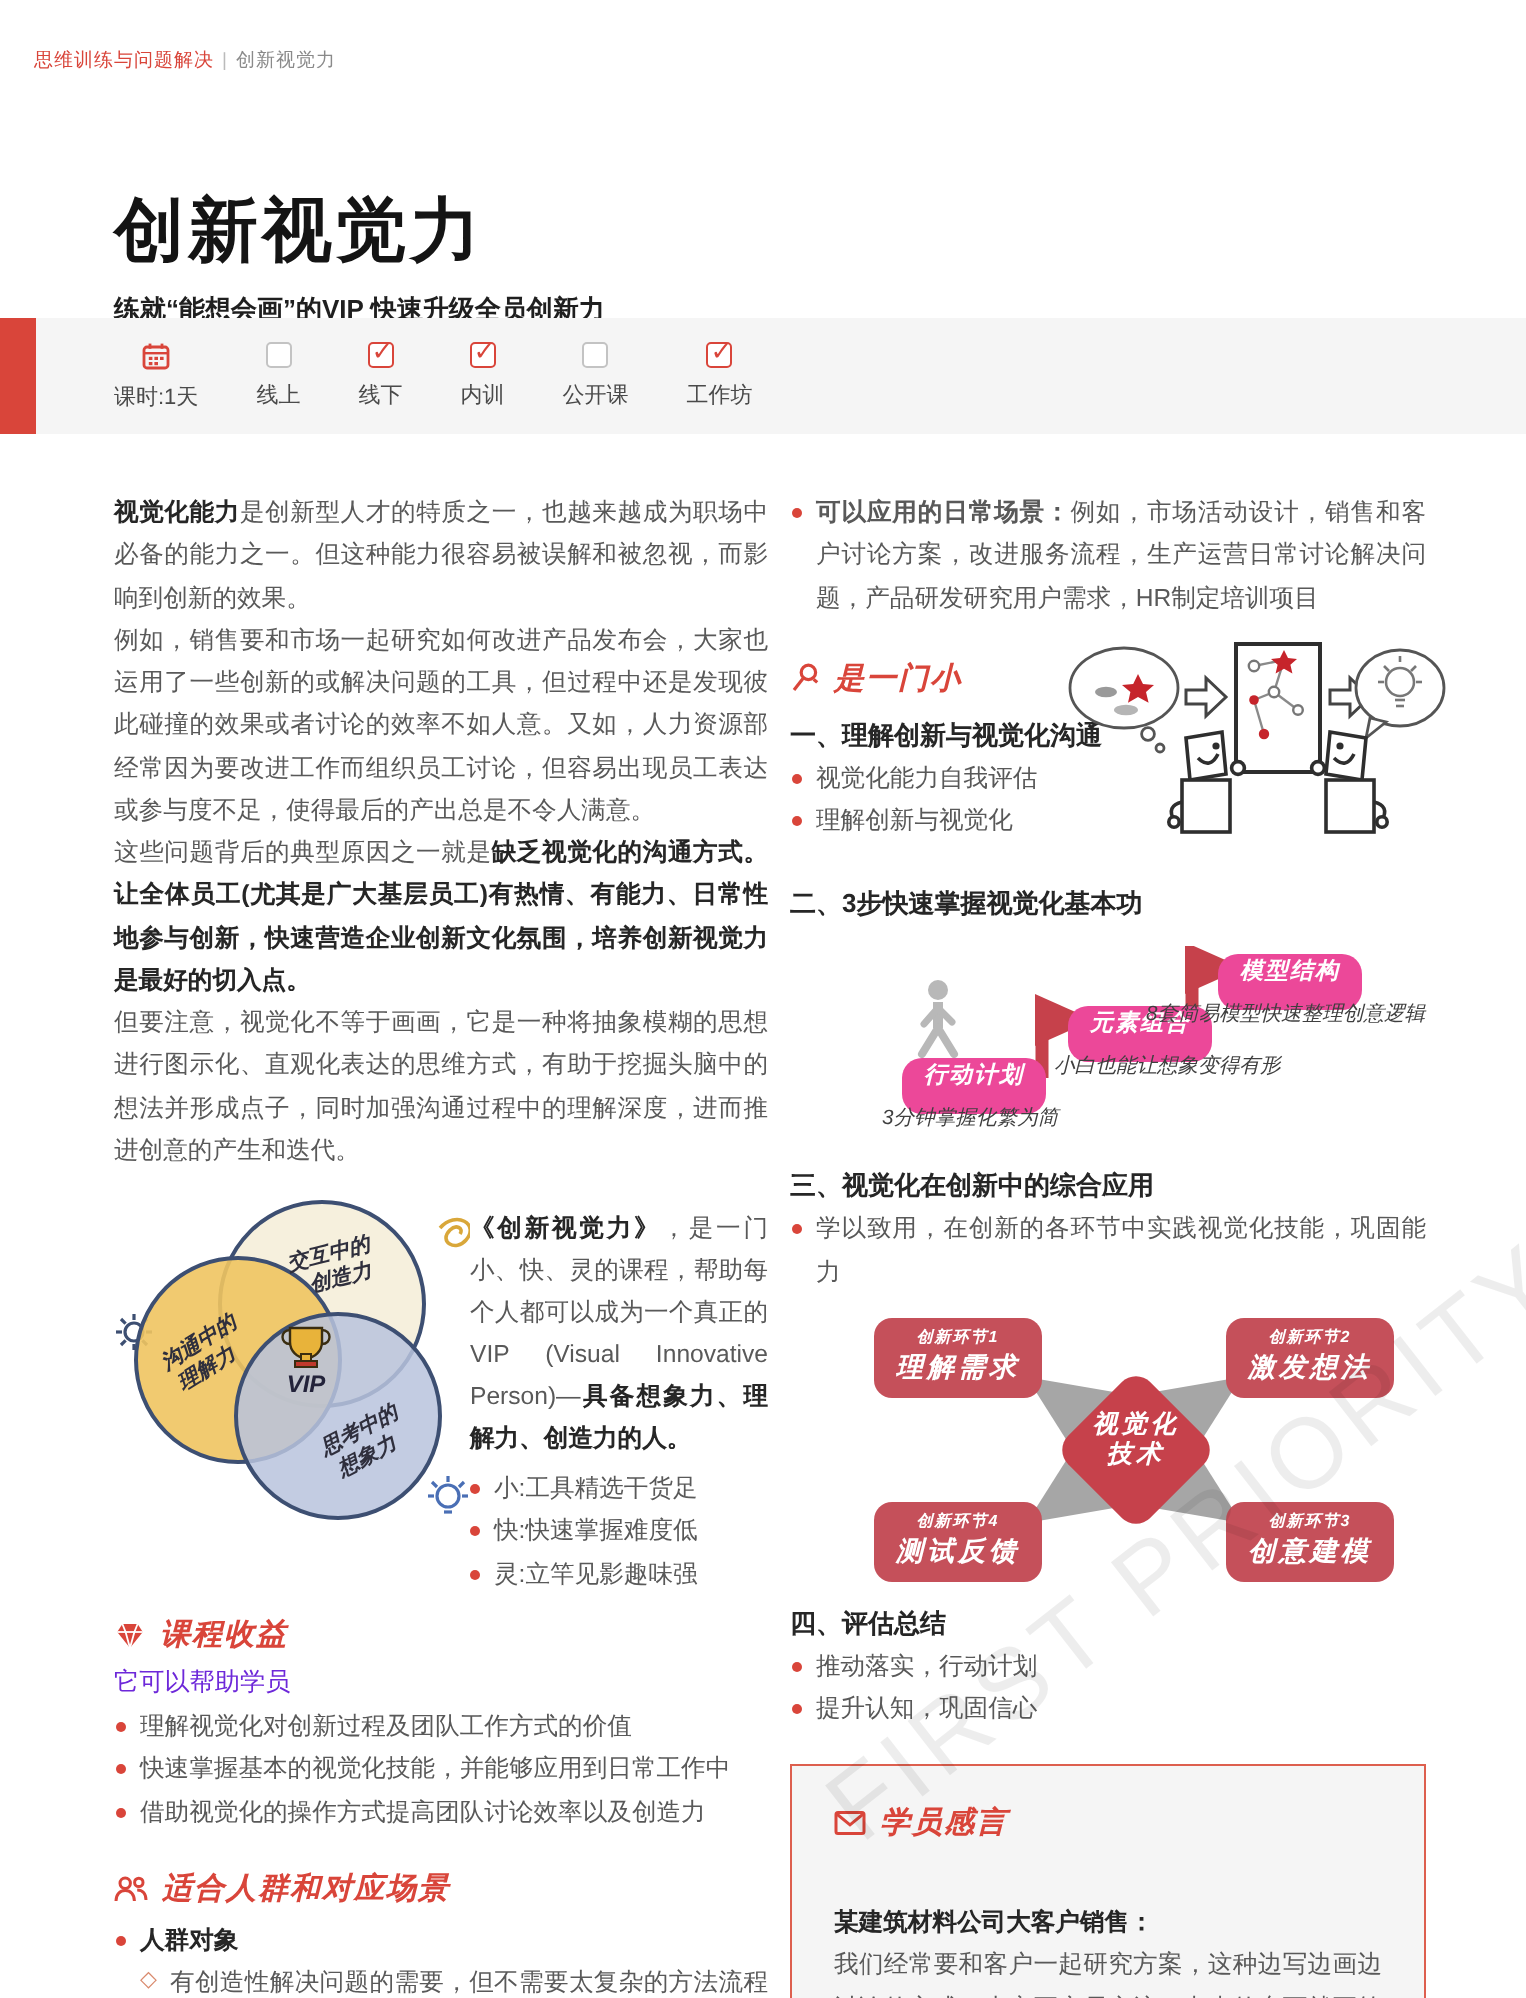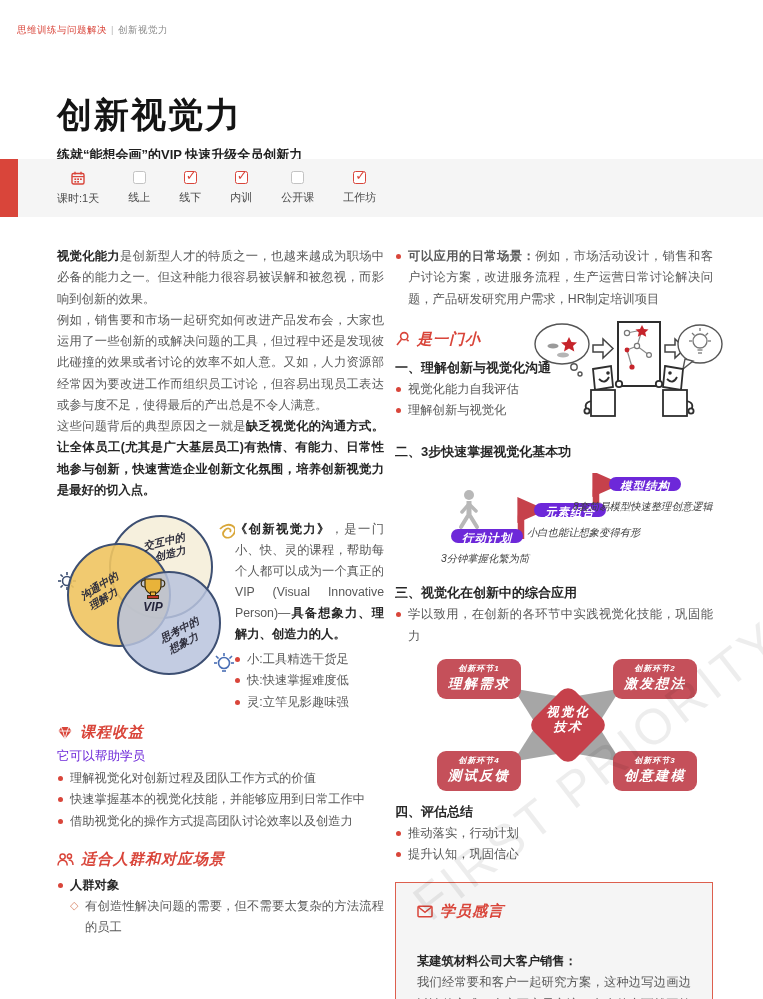--- a/index.html
+++ b/index.html
@@ -56,21 +56,21 @@
   .venn-side .para { line-height:1.7; }
   .traits { list-style:none; margin-top:4px; }
   .traits li { position:relative; padding-left:12px; font-size:12.3px; line-height:1.75; color:#595959; }
   .traits li::before { content:""; position:absolute; left:0; top:8px; width:5px; height:5px; border-radius:50%; background:#d9453a; }
 
   
   .part-title { font-size:13px; font-weight:700; color:#262626; }
 
   
   .stairs { position:relative; height:97px; margin:12px 0 4px 26px; }
-  .pill { position:absolute; width:72px; height:14px; border-radius:10px; background:#6d28d9; color:#fff; font-size:11.5px; font-weight:700; font-style:italic; text-align:center; line-height:19px; letter-spacing:1px; }
+  .pill { position:absolute; width:72px; height:28px; border-radius:10px; background:#ec4899; color:#fff; font-size:11.5px; font-weight:700; font-style:italic; text-align:center; line-height:19px; letter-spacing:1px; }
   .cap { position:absolute; font-size:10.3px; font-style:italic; color:#3f3f3f; white-space:nowrap; }
 
   
   .xmap { position:relative; width:260px; height:132px; margin:12px 0 6px 42px; }
   .xnode { position:absolute; width:84px; height:40px; border-radius:9px; background:#c5505a; color:#fff; text-align:center; padding-top:4px; }
   .xnode .tag { font-size:8px; font-weight:700; font-style:italic; letter-spacing:1px; display:block; }
   .xnode .lbl { font-size:13.5px; font-weight:700; font-style:italic; letter-spacing:2px; display:block; margin-top:1px; }
   .xcenter { position:absolute; left:102px; top:37px; width:58px; height:58px; background:#c6414b; border-radius:10px; transform:rotate(45deg); }
   .xcenter-txt { position:absolute; left:92px; top:46px; width:78px; text-align:center; color:#fff; font-size:12.5px; font-weight:700; font-style:italic; letter-spacing:2px; line-height:1.2; }
 
@@ -139,20 +139,21 @@
         </span>
     </div>
   </div>
 
   <div class="content">
 
     <div class="col-left">
       <p class="para"><b>视觉化能力</b><span>是创新型人才的特质之一，也越来越成为职场中必备的能力之一。但这种能力很容易被误解和被忽视，而影响到创新的效果。</span></p>
       <p class="para">例如，销售要和市场一起研究如何改进产品发布会，大家也运用了一些创新的或解决问题的工具，但过程中还是发现彼此碰撞的效果或者讨论的效率不如人意。又如，人力资源部经常因为要改进工作而组织员工讨论，但容易出现员工表达或参与度不足，使得最后的产出总是不令人满意。</p>
       <p class="para"><span>这些问题背后的典型原因之一就是</span><b>缺乏视觉化的沟通方式。让全体员工(尤其是广大基层员工)有热情、有能力、日常性地参与创新，快速营造企业创新文化氛围，培养创新视觉力是最好的切入点。</b></p>
+      <p class="para">但要注意，视觉化不等于画画，它是一种将抽象模糊的思想进行图示化、直观化表达的思维方式，有助于挖掘头脑中的想法并形成点子，同时加强沟通过程中的理解深度，进而推进创意的产生和迭代。</p>
 
       <div class="venn-row">
         <div class="venn-fig">
           <svg width="178" height="168" viewBox="0 0 178 168">
 
             <g stroke="#3d4f72" stroke-width="1.6" fill="none">
               <circle cx="10" cy="66" r="4.5"></circle>
               <g>
                 <line x1="10" y1="57" x2="10" y2="60"></line>
                   <line x1="10" y1="72" x2="10" y2="75"></line>

